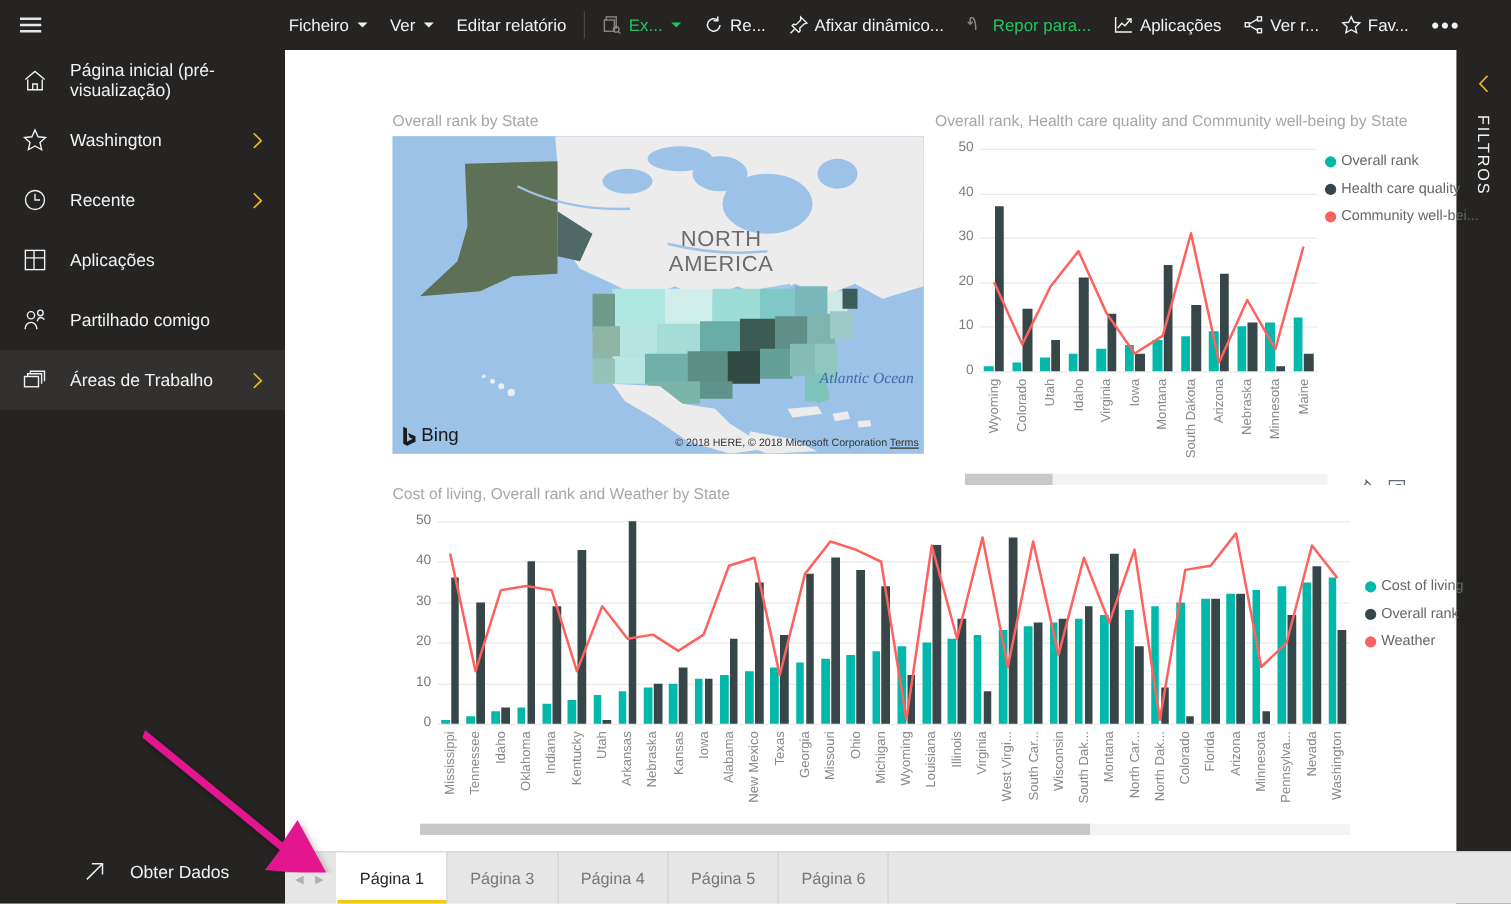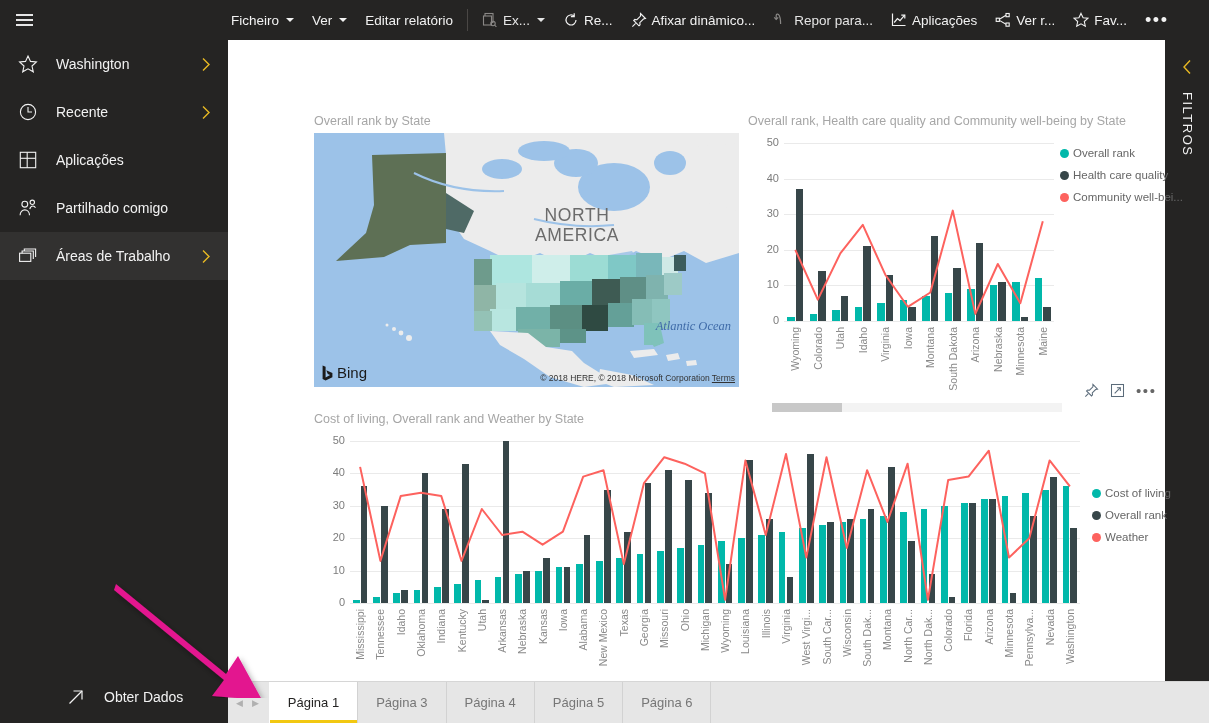--- a/index.html
+++ b/index.html
@@ -33,21 +33,21 @@
   .hamburger .bars i {
     display: block; height: 1.5px; background: #e6e6e6; margin: 3.5px 0;
   }
   .tb-spacer { width: 174px; }
   .tb-item {
     display: flex; align-items: center; gap: 5px;
     height: 40px; padding: 0 9px;
     font-size: 13.5px; color: #f2f2f2;
     white-space: nowrap; cursor: pointer;
   }
-  .tb-item.dim { color: #e5e5e5; }
+  .tb-item.dim { color: #22c55e; }
   .tb-item.dim svg { stroke: #8a8886; }
   .tb-item .caret {
     width: 0; height: 0; margin-left: 2px;
     border-left: 4px solid transparent;
     border-right: 4px solid transparent;
     border-top: 4.5px solid currentColor;
   }
   .tb-sep {
     width: 1px; height: 22px; background: #4a4745; margin: 0 5px;
   }
@@ -126,21 +126,21 @@
   .canvas {
     position: absolute; left: 228px; top: 40px;
     width: 937px; height: 641px;
     background: #ffffff;
   }
   .report-area {
     position: absolute; left: 0; top: 0; width: 937px; height: 641px;
   }
 
   
-  .visual { position: absolute; background: #fff; margin-top: 24px; }
+  .visual { position: absolute; background: #fff; }
   .vtitle {
     font-size: 12.5px; color: #a6a6a6;
     padding: 0 0 5px 0; white-space: nowrap;
   }
 
   
   #map-visual { left: 86px; top: 50px; width: 430px; height: 290px; }
   .map-box {
     position: relative; width: 425px; height: 254px;
     background: #9cc2e8; overflow: hidden;
@@ -356,20 +356,30 @@
       <span>Fav...</span>
     </div>
 
     <div class="tb-item">
       <span class="tb-ellipsis">•••</span>
     </div>
   </div>
 
   <div class="leftnav">
 
+    <div class="nav-item">
+      <span class="nicon">
+        <svg width="20" height="19" viewBox="0 0 20 19" fill="none" stroke="#f2f2f2" stroke-width="1.1">
+          <path d="M2.2 8.6L10 2.2l7.8 6.4"></path>
+          <path d="M4.2 8.6v8.2h11.6V8.6"></path>
+          <path d="M8.2 16.8v-4.6h3.6v4.6"></path>
+        </svg>
+      </span>
+      <span class="nlabel">Página inicial (pré-visualização)</span>
+    </div>
 
     <div class="nav-item">
       <span class="nicon">
         <svg width="20" height="20" viewBox="0 0 20 20" fill="none" stroke="#f2f2f2" stroke-width="1.1">
           <polygon points="10,2 12.5,7.4 18.4,8 14,12 15.3,17.8 10,14.8 4.7,17.8 6,12 1.6,8 7.5,7.4"></polygon>
         </svg>
       </span>
       <span class="nlabel">Washington</span>
       <span class="chev">
         <svg width="10" height="15" viewBox="0 0 10 15" fill="none" stroke="#e8b923" stroke-width="1.4">

